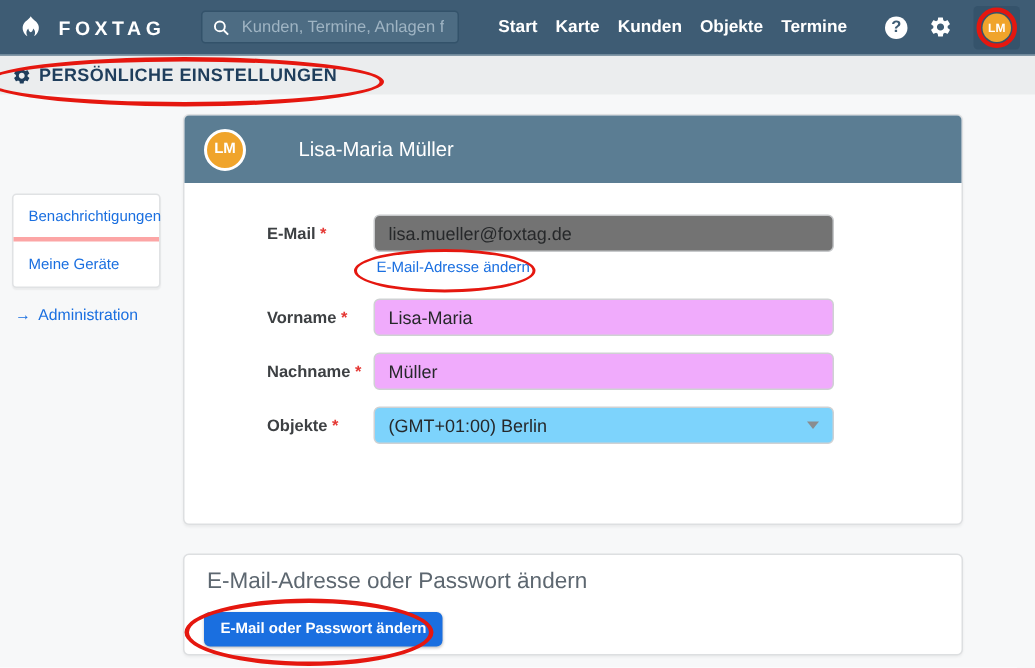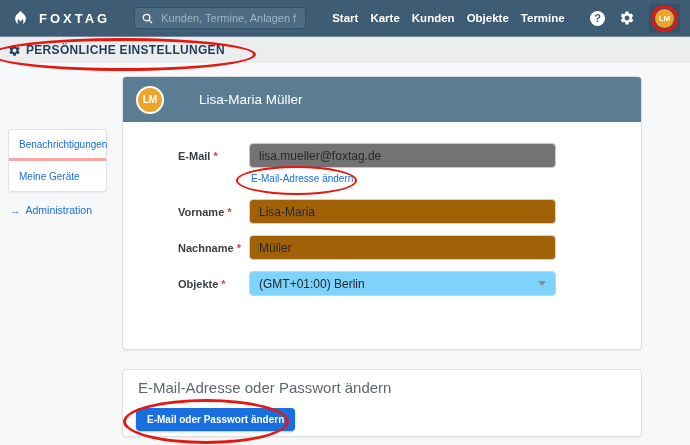--- a/index.html
+++ b/index.html
@@ -57,21 +57,21 @@
           align-items:center;padding-left:13px;gap:11px;}
   .profile-avatar{width:28px;height:28px;border-radius:50%;background:#f0a42b;
           border:2px solid #fff;color:#fff;font-weight:bold;font-size:10px;display:flex;
           align-items:center;justify-content:center;box-sizing:border-box;}
   .profile-name{color:#fff;font-size:13.5px;margin-left:24px;}
   .f-label{position:absolute;left:14px;font-size:11px;font-weight:bold;color:#3d4043;
           height:25px;display:flex;align-items:center;margin-left:41px;}
   .req{color:#e53935;margin-left:3px;font-weight:bold;}
   .f-input{position:absolute;left:126px;width:307px;height:25px;border:1px solid #cfd1d3;
           border-radius:4px;font-size:12px;color:#26282a;padding:0 9px;box-sizing:border-box;
-          background:#a16207;font-family:inherit;outline:none;}
+          background:#f0abfc;font-family:inherit;outline:none;}
   .f-input.disabled{background:#737373;border-color:#c7c9cb;}
   .change-link{position:absolute;left:128px;top:96px;font-size:10px;color:#1a6fe0;cursor:pointer;}
   .select{position:absolute;left:126px;top:194px;width:307px;height:25px;border:1px solid #cfd1d3;
           border-radius:4px;display:flex;align-items:center;justify-content:space-between;
           padding:0 9px;box-sizing:border-box;font-size:12px;color:#26282a;background:#7dd3fc;cursor:pointer;}
   .caret{width:0;height:0;border-left:4px solid transparent;border-right:4px solid transparent;
           border-top:5px solid #8a8d90;}
   .save-btn{position:absolute;left:130px;top:233px;height:23px;padding:0 12px;background:#1a6fe0;
           color:#fff;border:none;border-radius:4px;font-size:11px;font-weight:bold;
           font-family:inherit;cursor:pointer;box-shadow:0 1px 2px rgba(0,0,0,.25);}

